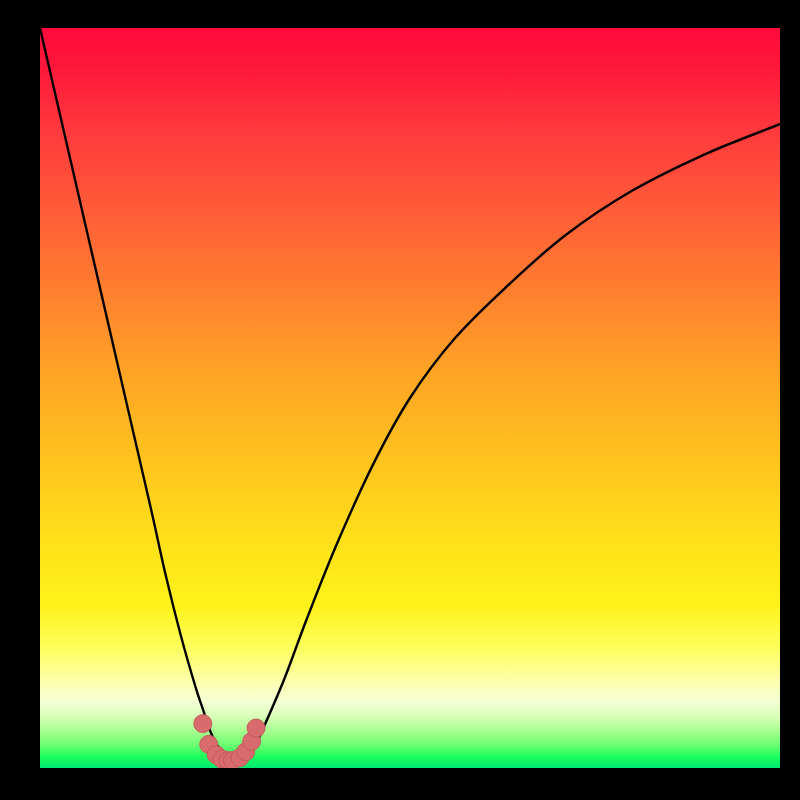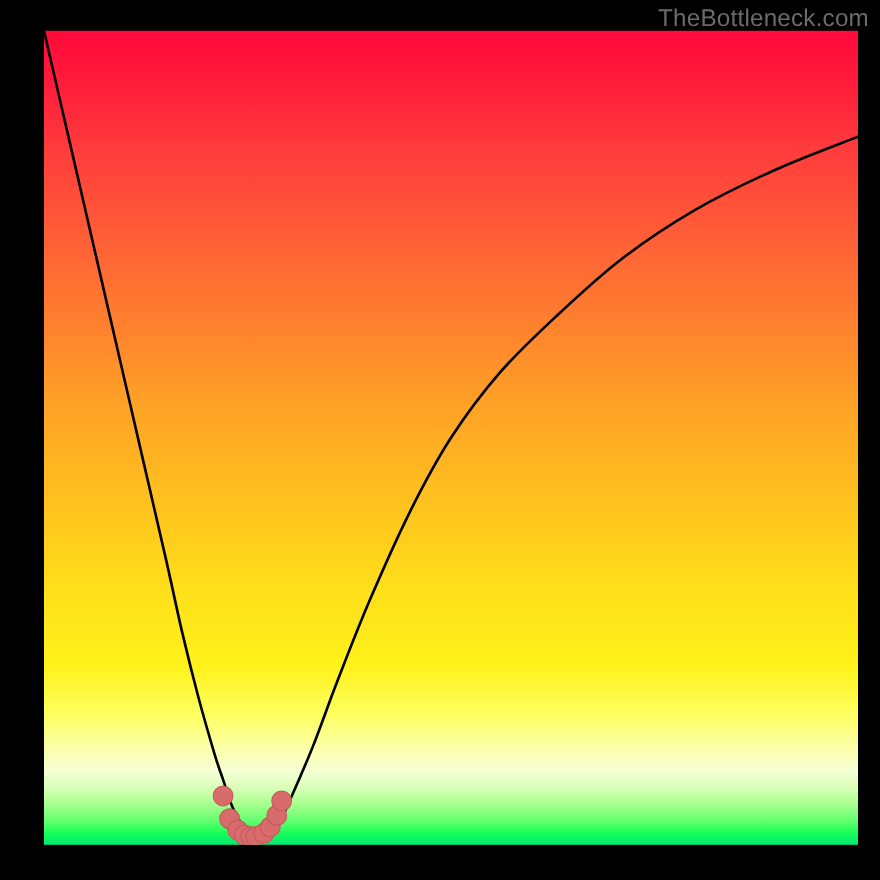--- a/index.html
+++ b/index.html
@@ -62,21 +62,20 @@
     font-size: 22px;
     letter-spacing: 0.2px;
     font-weight: 400;
   }
 </style>
 </head>
 <body>
 
 <div class="frame">
 
-  <div class="watermark">TheBottleneck.com</div>
 
   <div class="plot">
     <svg class="curve-svg" viewBox="0 0 740 740" preserveAspectRatio="none">
       <path id="curve-path" fill="none" stroke="#000000" stroke-width="2.4" stroke-linecap="round" stroke-linejoin="round" d="M 0.00 0.00 C 3.70 16.03, 14.80 64.13, 22.20 96.20 C 29.60 128.27, 37.00 160.33, 44.40 192.40 C 51.80 224.47, 59.20 256.53, 66.60 288.60 C 74.00 320.67, 81.40 352.73, 88.80 384.80 C 96.20 416.87, 104.83 453.87, 111.00 481.00 C 117.17 508.13, 120.87 526.63, 125.80 547.60 C 130.73 568.57, 135.67 588.30, 140.60 606.80 C 145.53 625.30, 151.70 646.27, 155.40 658.60 C 159.10 670.93, 160.33 673.40, 162.80 680.80 C 165.27 688.20, 167.73 696.83, 170.20 703.00 C 172.67 709.17, 175.13 714.10, 177.60 717.80 C 180.07 721.50, 182.53 723.35, 185.00 725.20 C 187.47 727.05, 189.93 728.28, 192.40 728.90 C 194.87 729.52, 197.33 729.52, 199.80 728.90 C 202.27 728.28, 204.73 727.05, 207.20 725.20 C 209.67 723.35, 212.13 721.50, 214.60 717.80 C 217.07 714.10, 217.07 714.10, 222.00 703.00 C 226.93 691.90, 236.80 669.70, 244.20 651.20 C 251.60 632.70, 257.77 614.20, 266.40 592.00 C 275.03 569.80, 284.90 543.90, 296.00 518.00 C 307.10 492.10, 320.67 461.27, 333.00 436.60 C 345.33 411.93, 356.43 390.97, 370.00 370.00 C 383.57 349.03, 398.37 329.30, 414.40 310.80 C 430.43 292.30, 447.70 276.27, 466.20 259.00 C 484.70 241.73, 504.43 223.23, 525.40 207.20 C 546.37 191.17, 568.57 176.37, 592.00 162.80 C 615.43 149.23, 641.33 136.90, 666.00 125.80 C 690.67 114.70, 727.67 101.13, 740.00 96.20"></path>
       <g id="marker-group">
           <circle cx="162.80" cy="695.60" r="9" fill="#d86b6b" stroke="#c65a5a" stroke-width="1"></circle>
           <circle cx="168.72" cy="716.32" r="9" fill="#d86b6b" stroke="#c65a5a" stroke-width="1"></circle>
           <circle cx="176.12" cy="726.68" r="9" fill="#d86b6b" stroke="#c65a5a" stroke-width="1"></circle>
           <circle cx="182.04" cy="731.12" r="9" fill="#d86b6b" stroke="#c65a5a" stroke-width="1"></circle>
           <circle cx="187.96" cy="732.60" r="9" fill="#d86b6b" stroke="#c65a5a" stroke-width="1"></circle>

